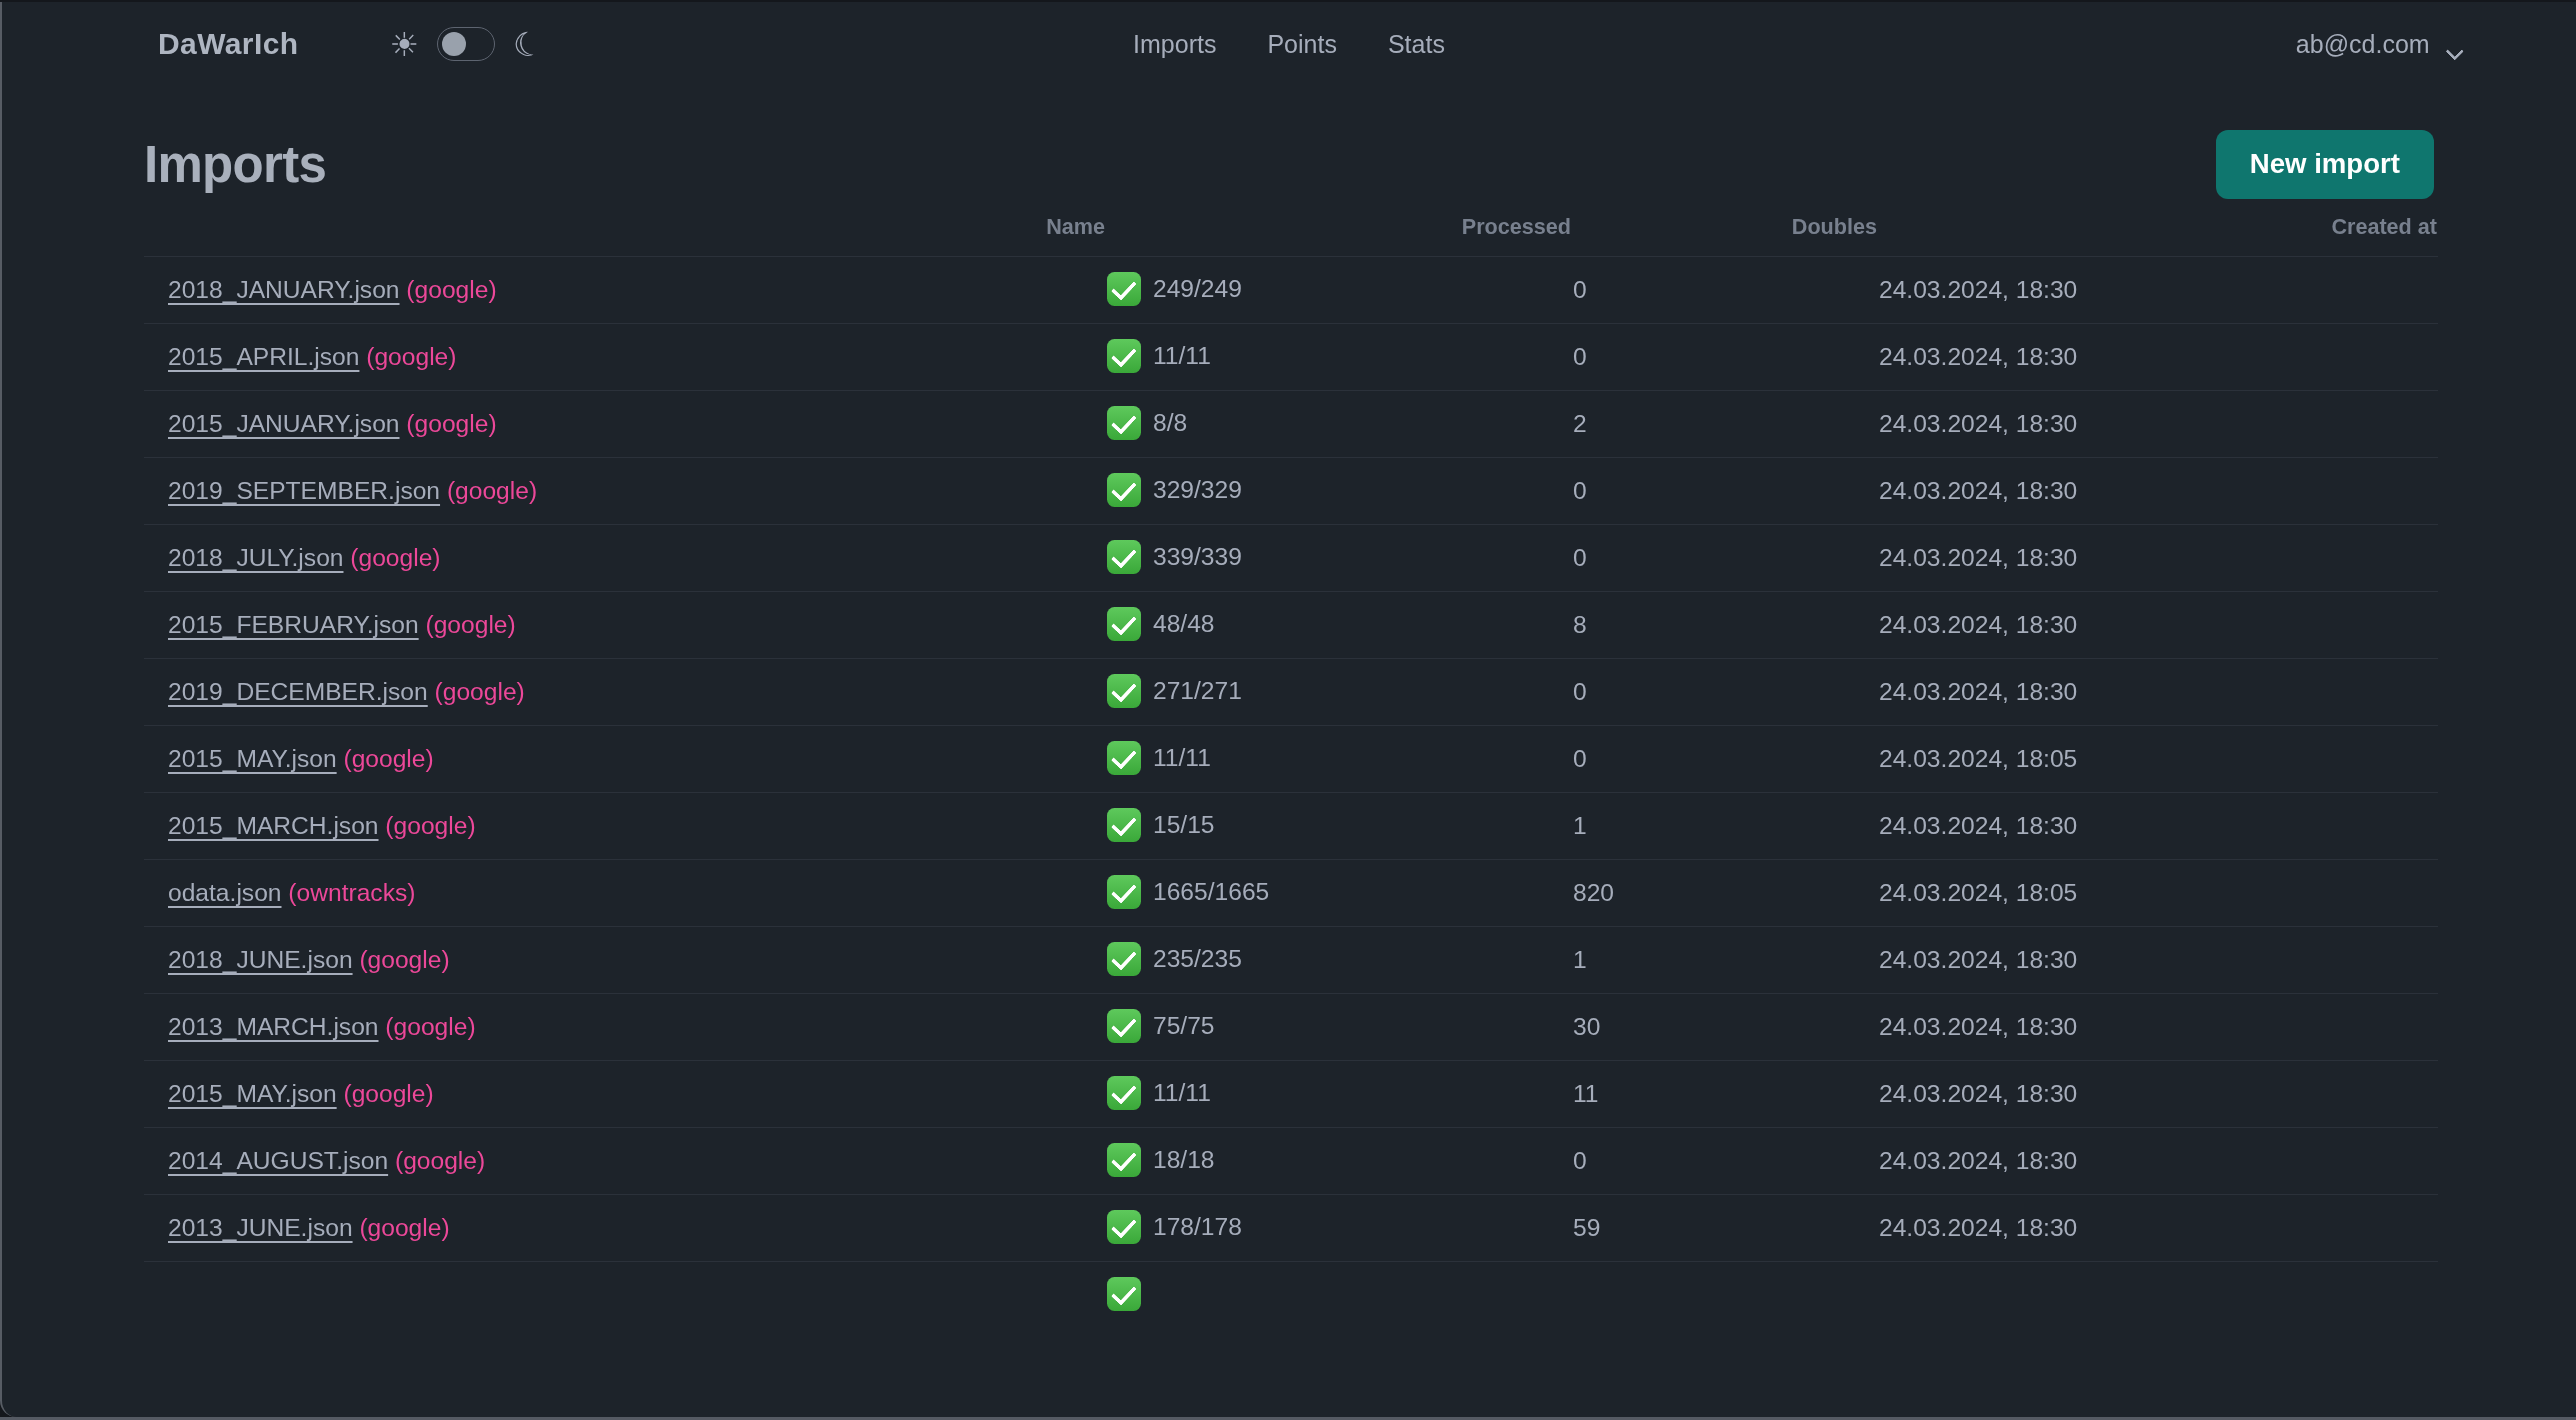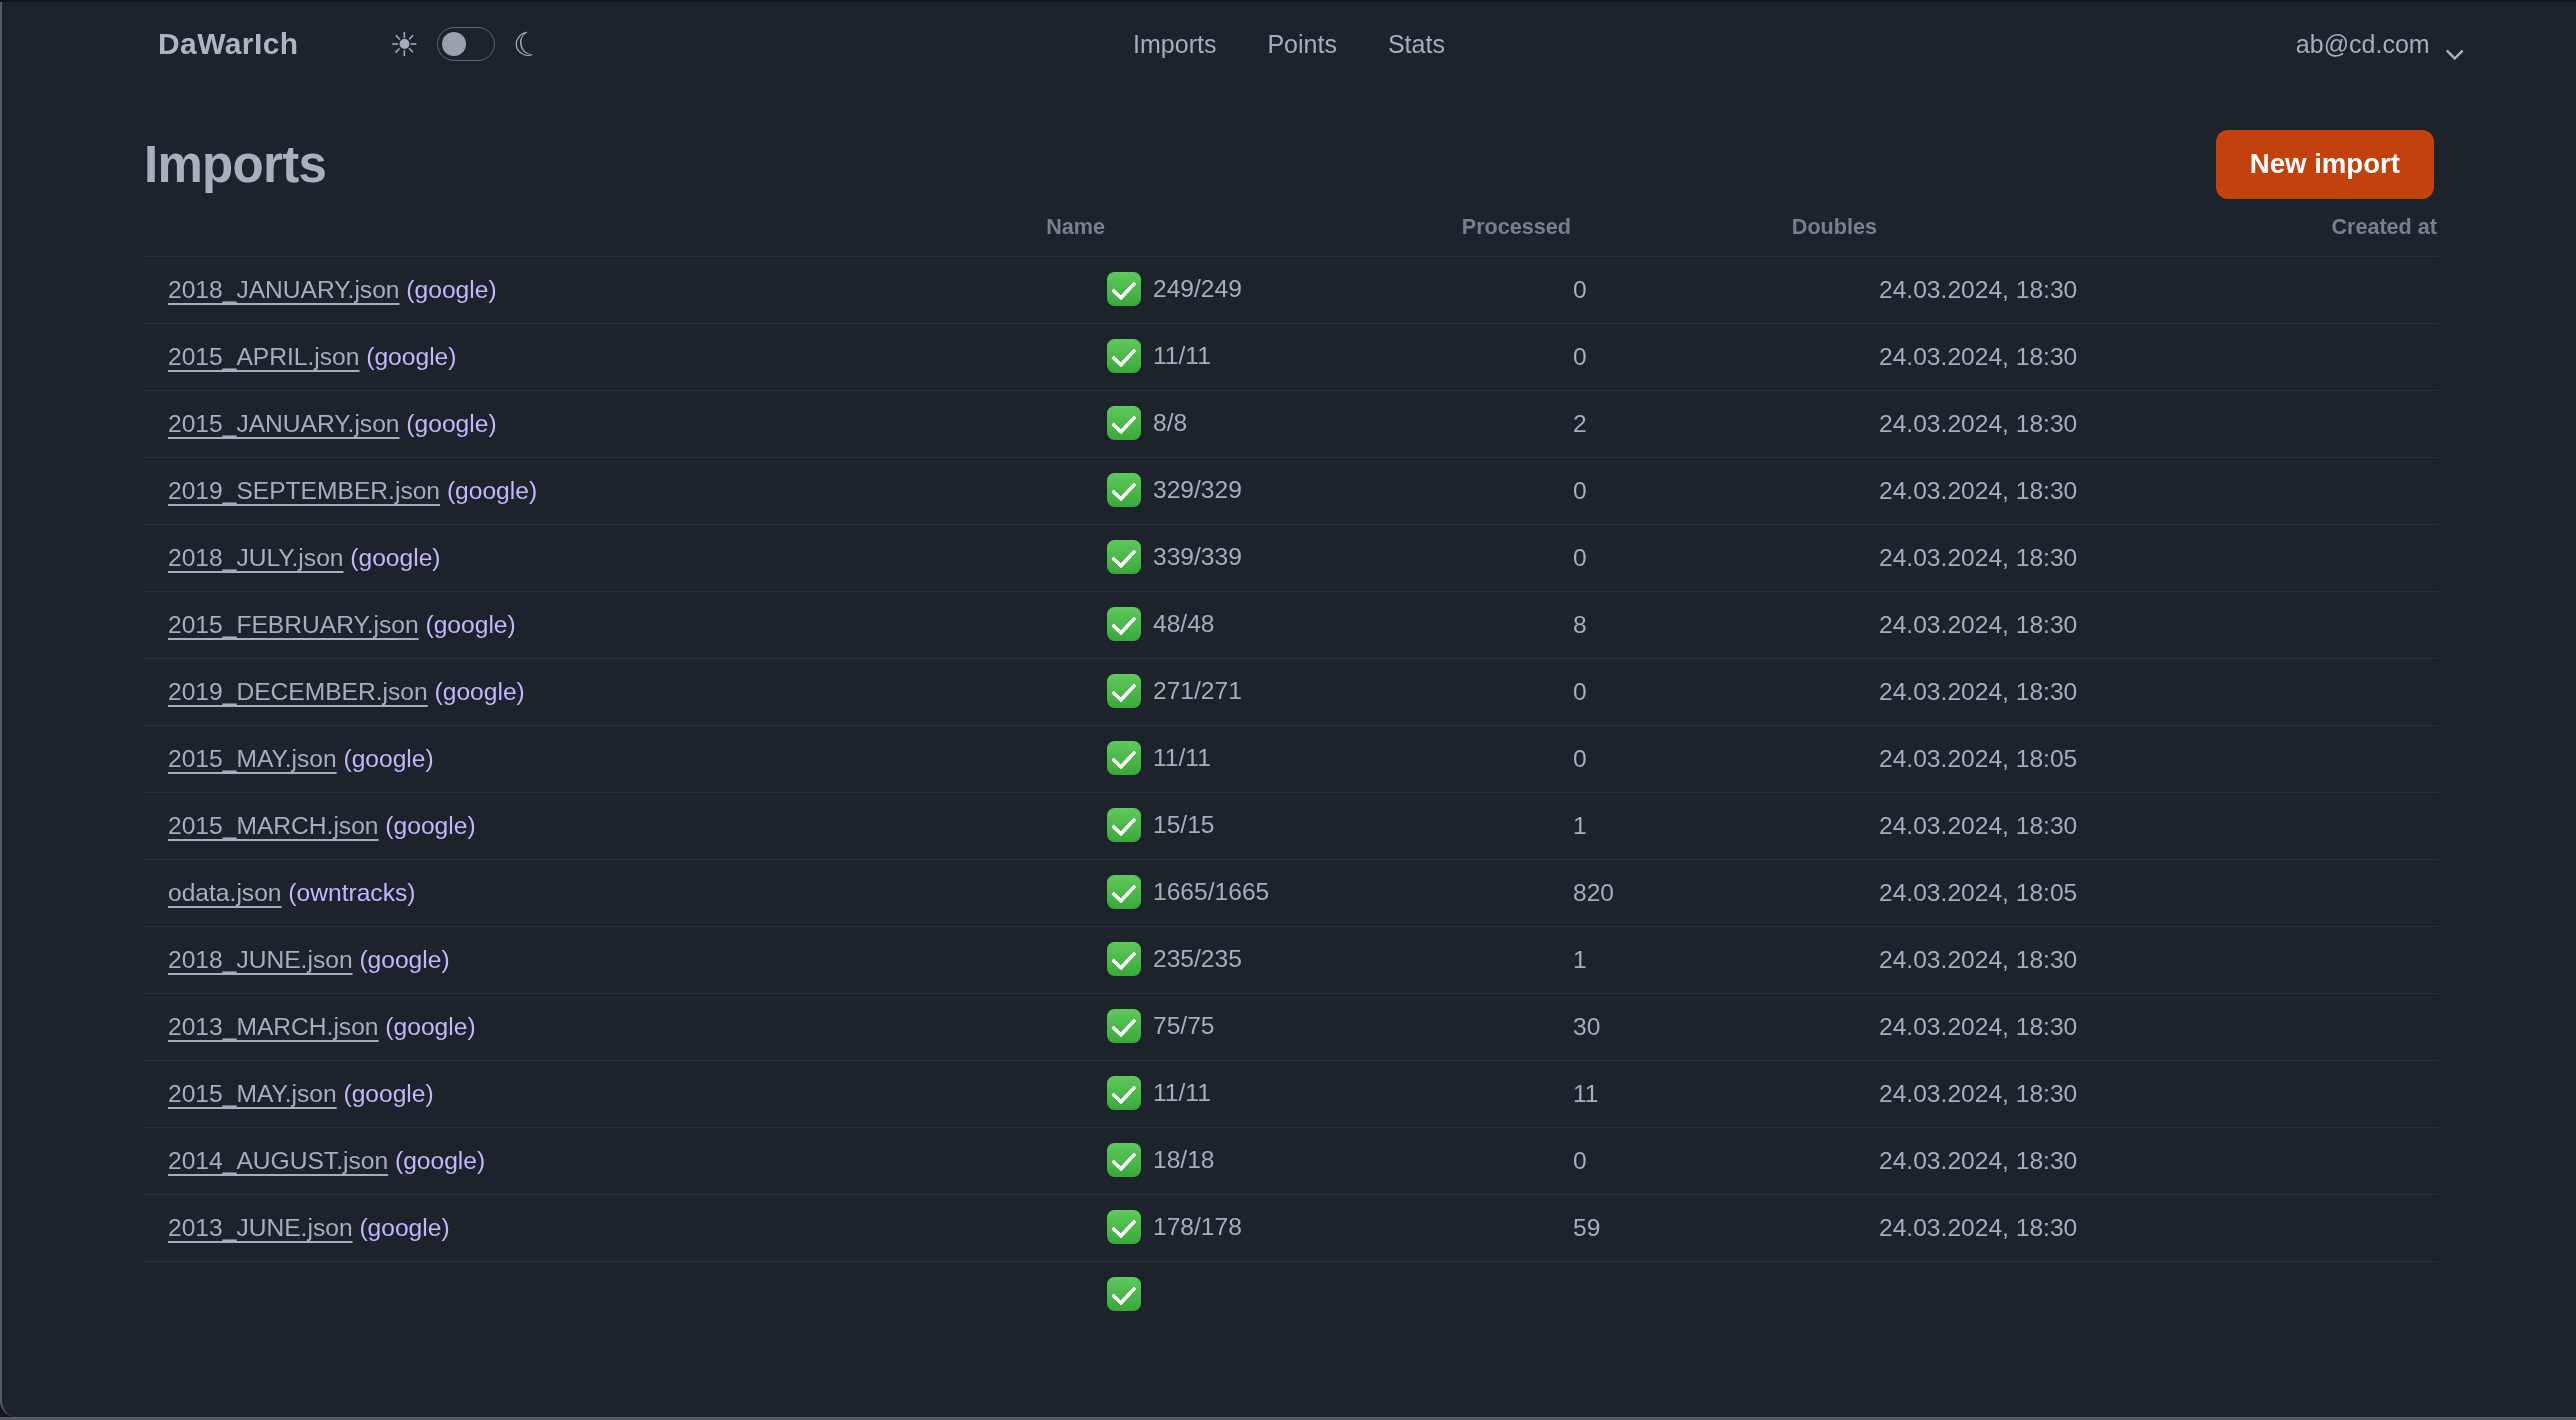--- a/index.html
+++ b/index.html
@@ -61,21 +61,21 @@
   .page-head {
     display:flex; align-items:center; justify-content:space-between;
     margin-top:43px;
   }
   h1 {
     margin:0; font-size:51px; font-weight:800; color:#a9b0bc;
     letter-spacing:-0.7px;
   }
   .btn-primary {
     height:69px; padding:0 34px;
-    background:#c2410c; border:none; border-radius:12px;
+    background:#0f766e; border:none; border-radius:12px;
     color:#ffffff; font-size:27.6px; font-weight:600;
     font-family:"Liberation Sans", sans-serif;
     cursor:pointer;
   }
   
   table {
     width:100%; border-collapse:collapse; table-layout:fixed;
     margin-top:0;
   }
   col.c-name { width:962px; }
@@ -93,21 +93,21 @@
     font-size:24.6px; color:#a6adbb;
     border-bottom:0.7px solid #2b313a;
     white-space:nowrap; overflow:hidden;
   }
   tr.partial td { border-bottom:none; }
   .file-link {
     color:#a6adbb; text-decoration:underline;
     text-underline-offset:5.2px; text-decoration-thickness:1.5px;
     cursor:pointer;
   }
-  .source { color:#c4b5fd; }
+  .source { color:#ec4899; }
   .check-icon {
     display:inline-block; width:34px; height:34px;
     border-radius:7.5px;
     background:linear-gradient(180deg,#5ec95c,#3aa839);
     position:relative; vertical-align:middle;
     margin-right:12px; margin-top:-3px;
   }
   .check-icon::after {
     content:""; position:absolute; left:10.4px; top:4.5px;
     width:9.7px; height:18.6px;

